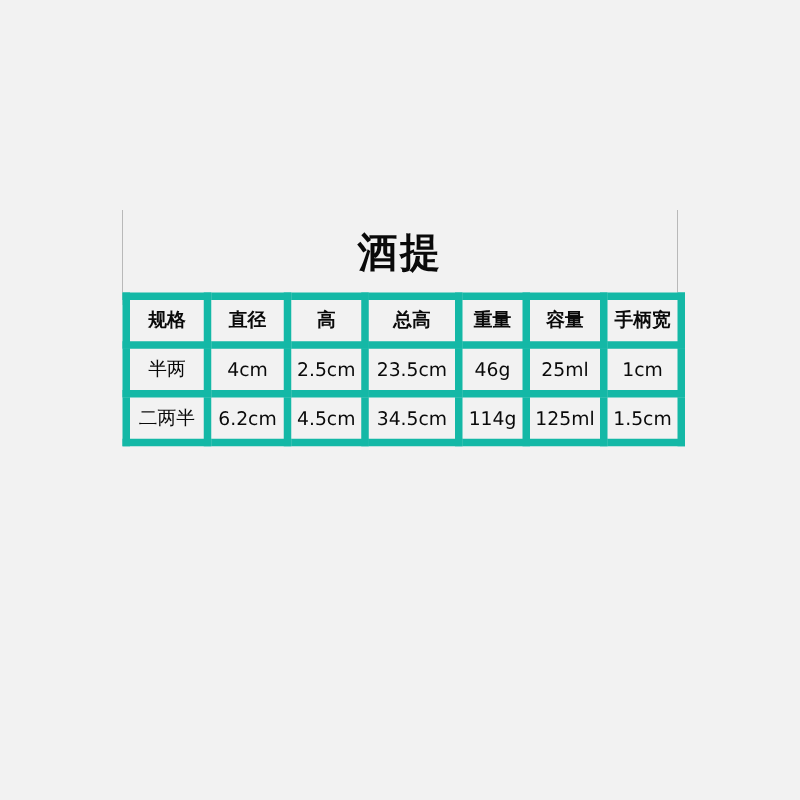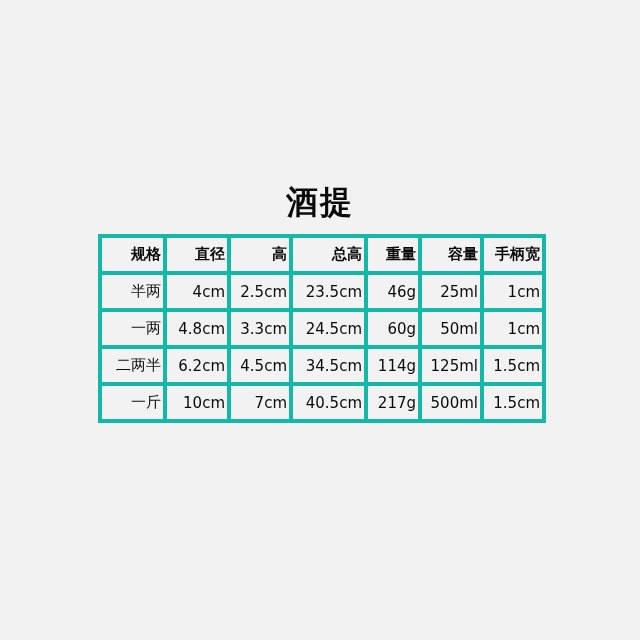--- a/index.html
+++ b/index.html
@@ -36,22 +36,22 @@
     padding: 18px 0 16px 0;
     font-family: "DejaVu Sans", "Liberation Sans", sans-serif;
   }
   table.spec-table {
     border-collapse: collapse;
     width: 444px;
     table-layout: fixed;
     background: #f2f2f2;
   }
   table.spec-table td {
-    border: 4px solid #14b8a6;
-    text-align: right;
+    border: 6px solid #14b8a6;
+    text-align: center;
     vertical-align: middle;
     height: 33px;
     color: #0a0a0a;
     font-size: 15px;
     font-weight: 700;
     padding: 0 2px;
     white-space: nowrap;
     font-family: "DejaVu Sans", "Liberation Sans", sans-serif;
     margin-top: 48px;
   }
@@ -128,44 +128,26 @@
         <tr>
           <td>半两</td>
           <td>4cm</td>
           <td>2.5cm</td>
           <td>23.5cm</td>
           <td>46g</td>
           <td>25ml</td>
           <td>1cm</td>
         </tr>
         <tr>
-          <td>一两</td>
-          <td>4.8cm</td>
-          <td>3.3cm</td>
-          <td>24.5cm</td>
-          <td>60g</td>
-          <td>50ml</td>
-          <td>1cm</td>
-        </tr>
-        <tr>
           <td>二两半</td>
           <td>6.2cm</td>
           <td>4.5cm</td>
           <td>34.5cm</td>
           <td>114g</td>
           <td>125ml</td>
-          <td>1.5cm</td>
-        </tr>
-        <tr>
-          <td>一斤</td>
-          <td>10cm</td>
-          <td>7cm</td>
-          <td>40.5cm</td>
-          <td>217g</td>
-          <td>500ml</td>
           <td>1.5cm</td>
         </tr>
       </tbody>
     </table>
   </div>
 
   <div class="watermark"></div>
 
 </div>
 

